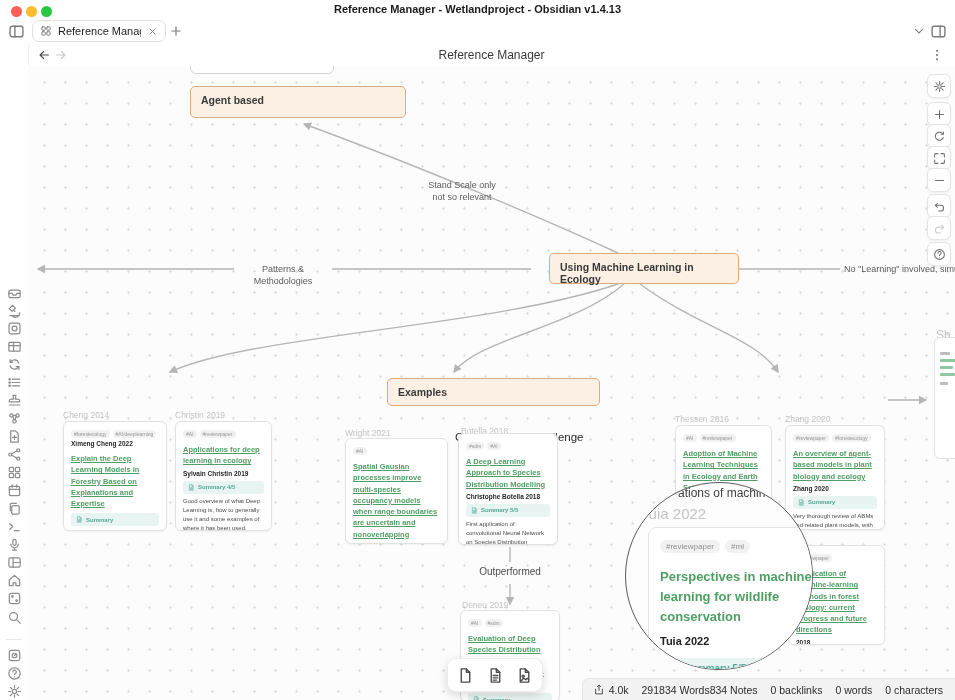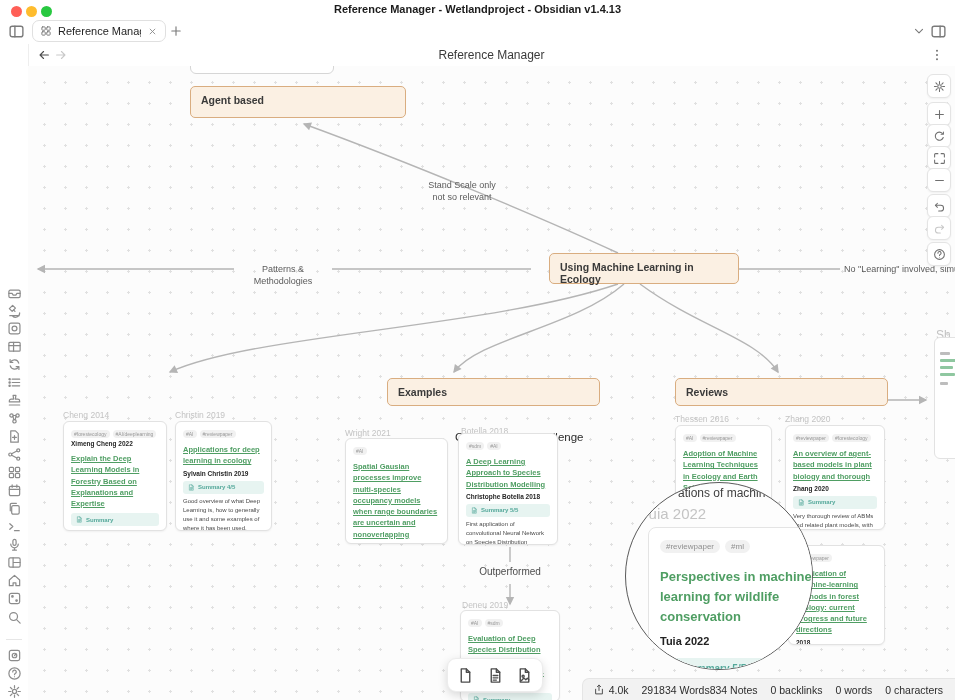--- a/index.html
+++ b/index.html
@@ -323,21 +323,20 @@
   <div class="edge-label" style="left:374px;top:113px;width:120px;">
     <div>Stand Scale only</div>
     <div>not so relevant</div>
   </div>
   <div class="edge-label" style="left:430px;top:499px;width:104px;font-size:10px;color:#4c4c4c;">Outperformed</div>
 
   <div class="partial-node" style="left:162px;top:-14px;width:142px;height:20px;"></div>
   <div class="node" style="left:162px;top:20px;width:216px;height:32px;">Agent based</div>
   <div class="node" style="left:521px;top:187px;width:190px;height:31px;">Using Machine Learning in Ecology</div>
   <div class="node" style="left:317px;top:312px;width:213px;height:28px;margin-left:42px;">Examples</div>
-  <div class="node" style="left:647px;top:312px;width:213px;height:28px;">Reviews</div>
 
   <div id="geo-text" style="left:427px;top:350px;margin-top:15px;">Geo Life CLEF challenge</div>
 
   <div id="cards-root">
       <div class="card-label" style="left: 35px; top: 344px;">Cheng 2014</div>
       <div class="card" style="left: 35px; top: 355px; width: 104px; height: 110px;">
         <div class="tags">
           <span class="tag">#forestecology</span>
           <span class="tag">#AI/deeplearning</span>
         </div>
@@ -421,21 +420,21 @@
         </div>
         <a class="card-title">Adoption of Machine Learning Techniques in Ecology and Earth Science</a>
         <div class="card-author">Thessen 2016</div>
       </div>
       <div class="card-label" style="left: 757px; top: 348px;">Zhang 2020</div>
       <div class="card" style="left: 757px; top: 359px; width: 100px; height: 105px;">
         <div class="tags">
           <span class="tag">#reviewpaper</span>
           <span class="tag">#forestecology</span>
         </div>
-        <a class="card-title">An overview of agent-based models in plant biology and thorough</a>
+        <a class="card-title">An overview of agent-based models in plant biology and ecology</a>
         <div class="card-author">Zhang 2020</div>
         <div class="callout">
           <svg class="ic" width="7" height="7" viewBox="0 0 16 16" fill="none" stroke="#54a89a" stroke-width="1.3" stroke-linecap="round" stroke-linejoin="round">
             <path d="M4 1.8h4.8L12 5v9.2H4z"></path>
             <path d="M8.8 1.8V5H12"></path>
             <path d="M5.8 8h4.4M5.8 10.2h4.4M5.8 12.3h3"></path>
           </svg>
           <span class="callout-title">Summary</span>
         </div>
         <div class="card-body">Very thorough review of ABMs and related plant models, with in-depth explanation on how it works and what</div>

